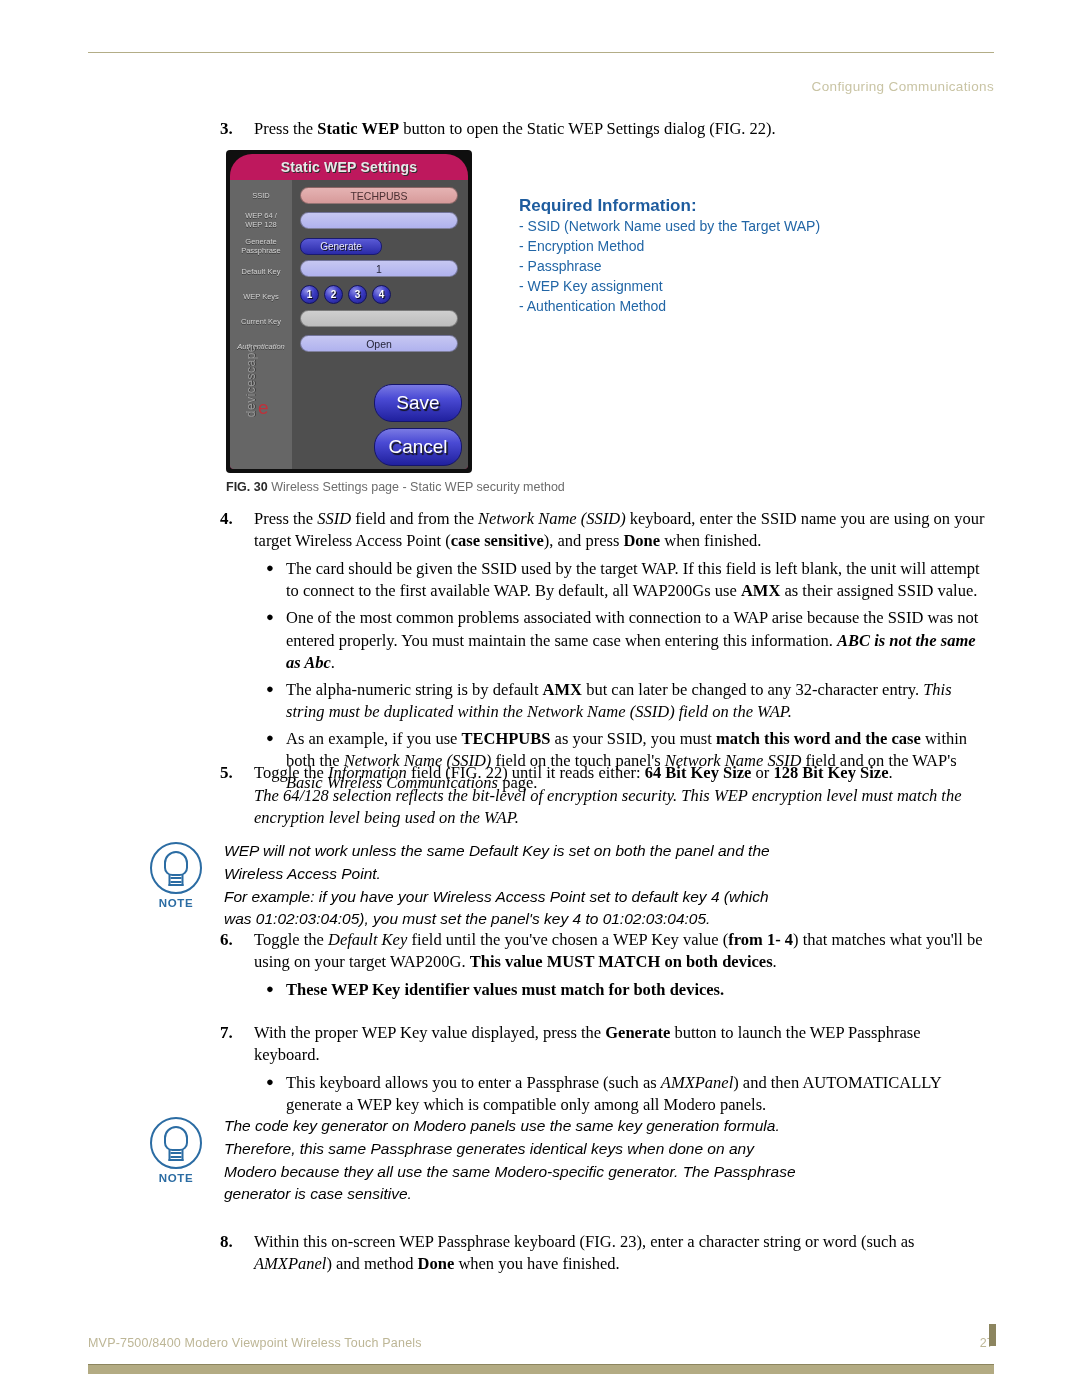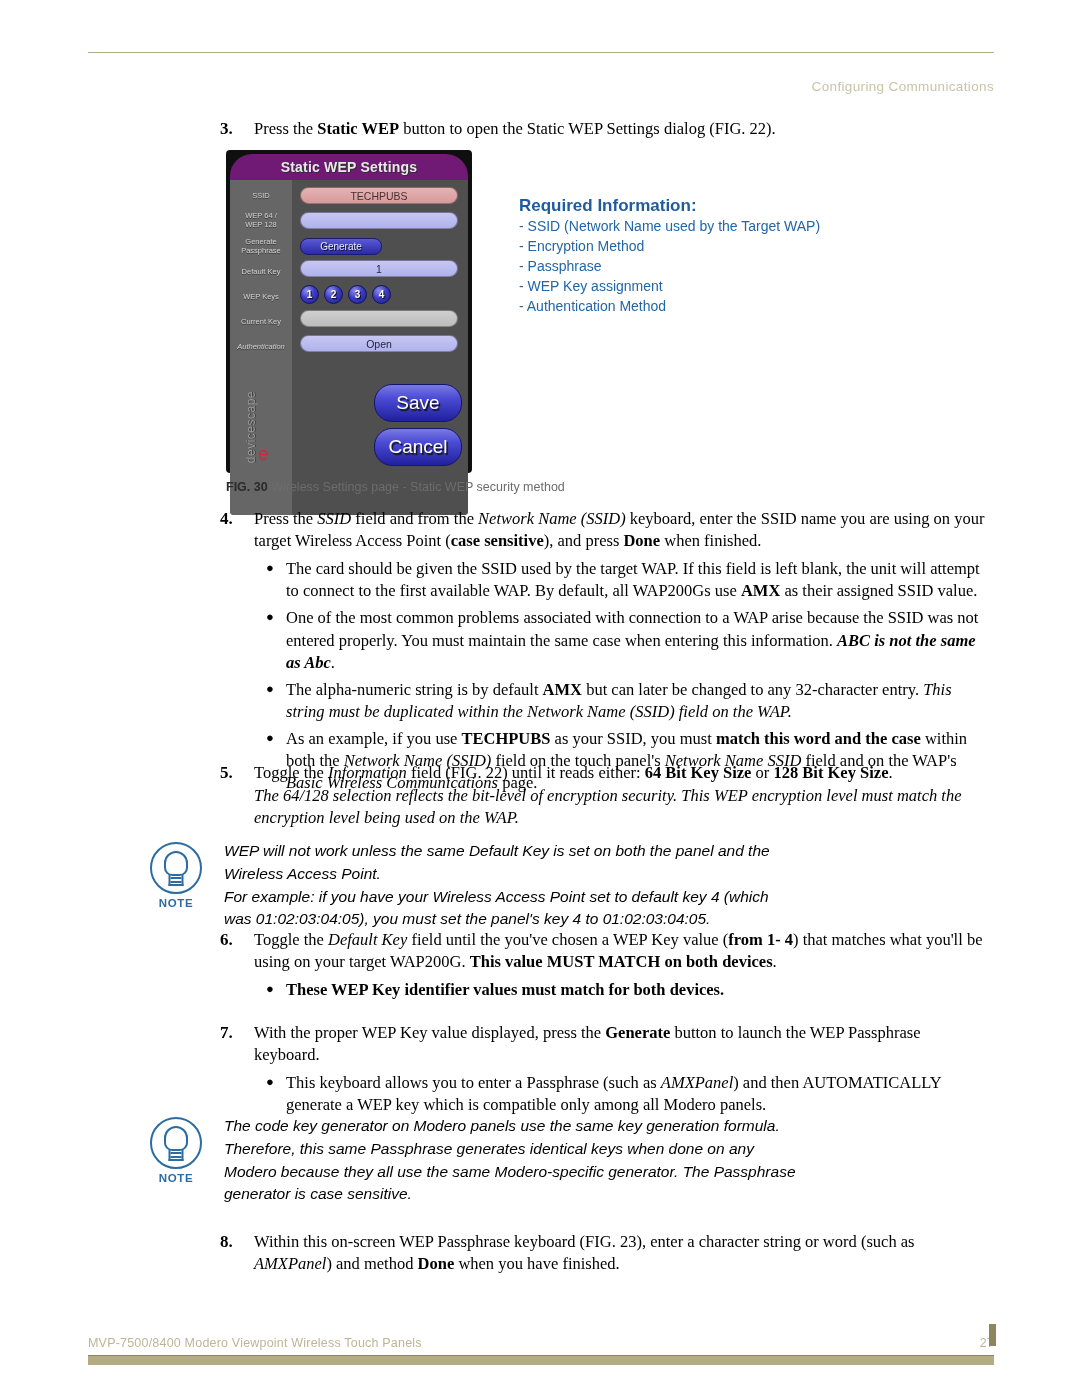--- a/index.html
+++ b/index.html
@@ -41,21 +41,21 @@
     width: 906px;
   }
   .page-footer-row {
     display: flex;
     justify-content: space-between;
     align-items: baseline;
     font-family: "Liberation Sans", sans-serif;
     font-size: 12.5px;
     color: #bdb696;
     letter-spacing: 0.2px;
-    padding-bottom: 5px;
+    padding-bottom: 14px;
   }
   .page-footer-bar {
     height: 9px;
     background: #b3ab83;
     border-top: 1px solid #8c855f;
   }
   .page-footer-tab {
     position: absolute;
     right: -2px;
     top: -12px;
@@ -177,22 +177,22 @@
     height: 323px;
     background: #0f0f0f;
     border-radius: 4px;
     padding: 3px;
     box-sizing: border-box;
     position: relative;
   }
   .device-inner {
     position: absolute;
     left: 4px; top: 4px;
-    width: 238px; height: 361px;
-    background: #701a75;
+    width: 238px; height: 315px;
+    background: #be185d;
     border-radius: 22px 22px 4px 4px;
     overflow: hidden;
   }
   .dlg-title {
     height: 26px;
     line-height: 26px;
     text-align: center;
     font-family: "Liberation Sans", sans-serif;
     font-weight: bold;
     font-size: 14px;

